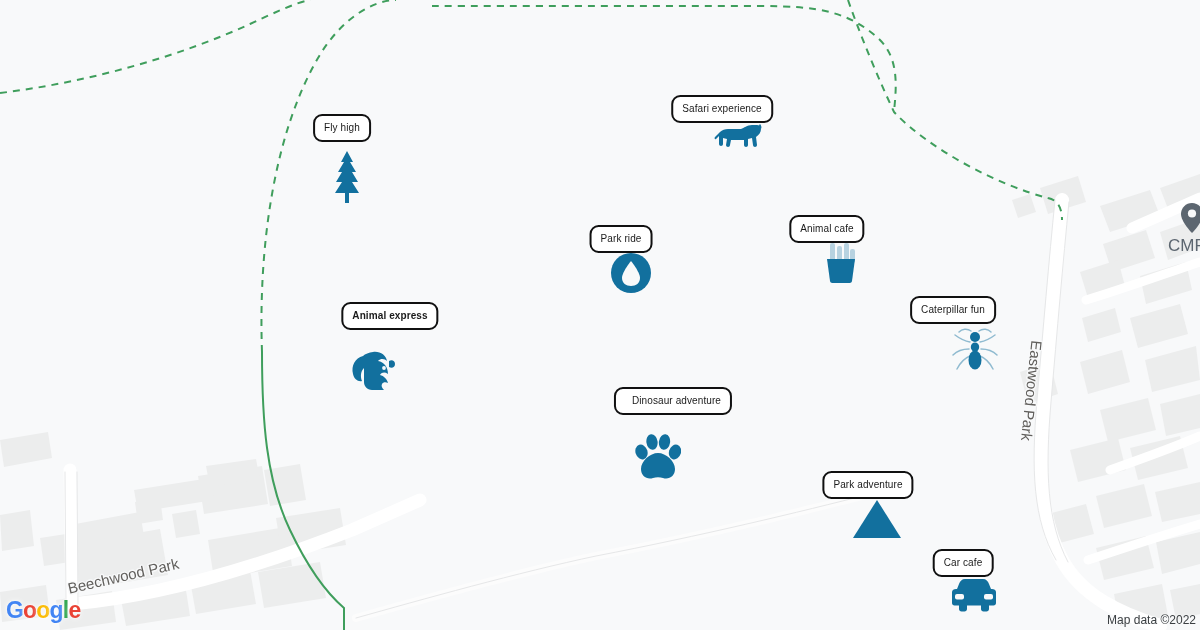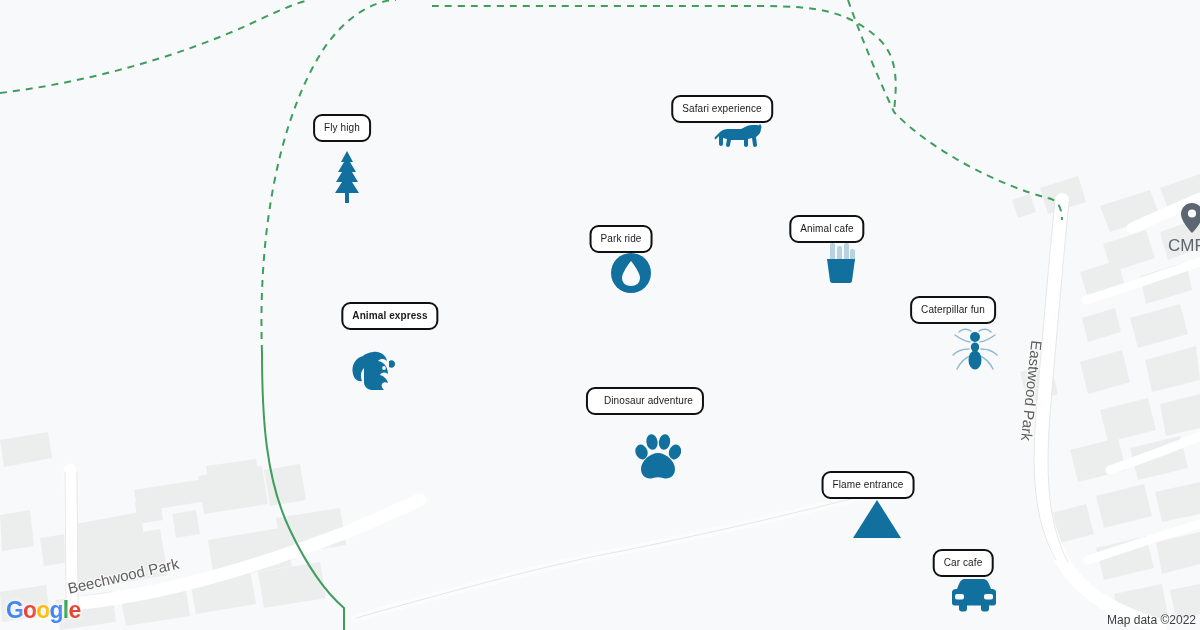--- a/index.html
+++ b/index.html
@@ -263,34 +263,34 @@
     <div class="poi-icon" style="left:375px; top:348px;">
       <svg width="48" height="44" viewBox="0 0 48 44" xmlns="http://www.w3.org/2000/svg" fill="#12709e">
         <path d="M12 8 C4 10 0 18 2 26 C3 31 7 34 11 33 C9 28 10 23 13 20 L13 34 C13 38 16 42 21 42 L33 42 C31 40 30 38 31 36 C32 34 35 34 37 35 C36 31 33 28 29 27 C31 24 34 24 37 26 C37 19 33 14 27 13 C30 10 34 11 36 13 C35 7 29 3 22 4 C18 4.5 14 6 12 8 Z"></path>
         <circle cx="33" cy="20" r="1.9" fill="#f8f9fa"></circle>
         <path d="M38 13 C41 11 44 13 44 16 C44 19 41 21 38 19 Z"></path>
       </svg>
     </div>
   </div>
 
   <div class="poi">
-    <div class="poi-label" style="left:645px; top:387px;padding-left:16px;">Dinosaur adventure</div>
+    <div class="poi-label" style="left:673px; top:387px;padding-left:16px;">Dinosaur adventure</div>
     <div class="poi-icon" style="left:658px; top:434px;">
       <svg width="46" height="48" viewBox="0 0 46 48" xmlns="http://www.w3.org/2000/svg" fill="#12709e">
         <ellipse cx="6.5" cy="18" rx="6" ry="7.5" transform="rotate(-18 6.5 18)"></ellipse>
         <ellipse cx="17" cy="8" rx="5.6" ry="7.8" transform="rotate(-8 17 8)"></ellipse>
         <ellipse cx="29.5" cy="8" rx="5.6" ry="7.8" transform="rotate(8 29.5 8)"></ellipse>
         <ellipse cx="40" cy="18" rx="6" ry="7.5" transform="rotate(18 40 18)"></ellipse>
         <path d="M23 19 C31 19 40 27 40 35 C40 42 34 46 28 44 C25 43 21 43 18 44 C12 46 6 42 6 35 C6 27 15 19 23 19 Z"></path>
       </svg>
     </div>
   </div>
 
   <div class="poi">
-    <div class="poi-label" style="left:868px; top:471px;">Flame entrance</div>
+    <div class="poi-label" style="left:868px; top:471px;">Park adventure</div>
     <div class="poi-icon" style="left:877px; top:500px;">
       <svg width="48" height="38" viewBox="0 0 48 38" xmlns="http://www.w3.org/2000/svg">
         <polygon points="24,0 48,38 0,38" fill="#12709e"></polygon>
       </svg>
     </div>
   </div>
 
   <div class="poi">
     <div class="poi-label" style="left:963px; top:549px;">Car cafe</div>
     <div class="poi-icon" style="left:974px; top:578px;">

